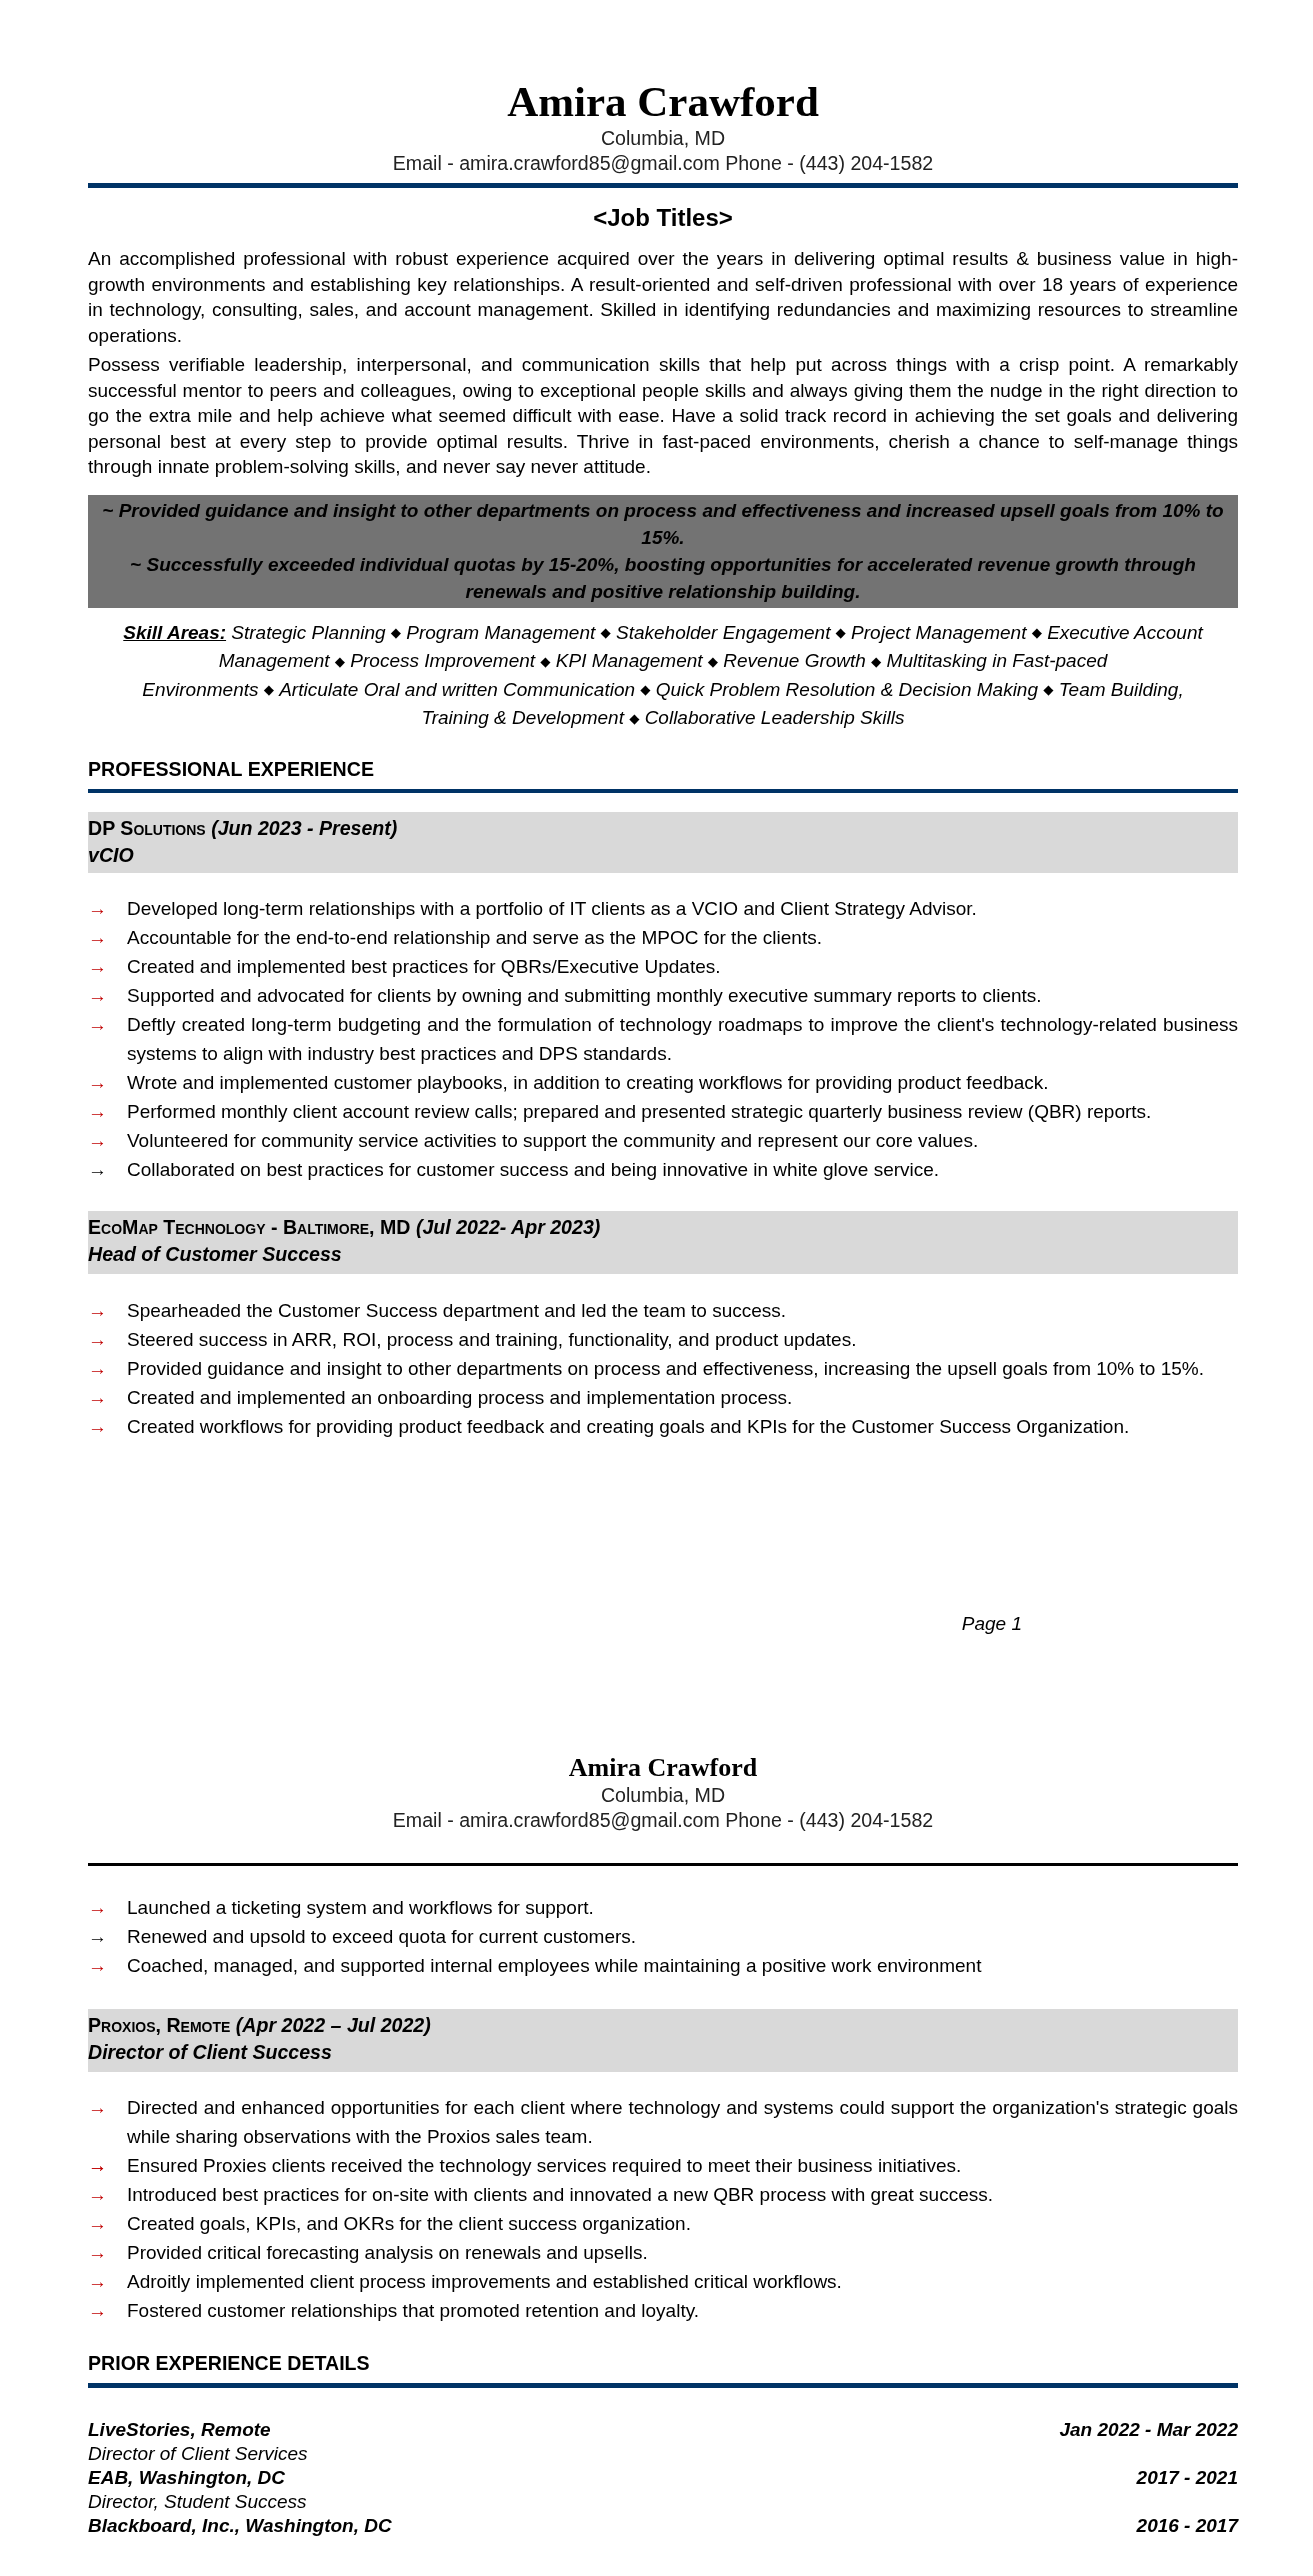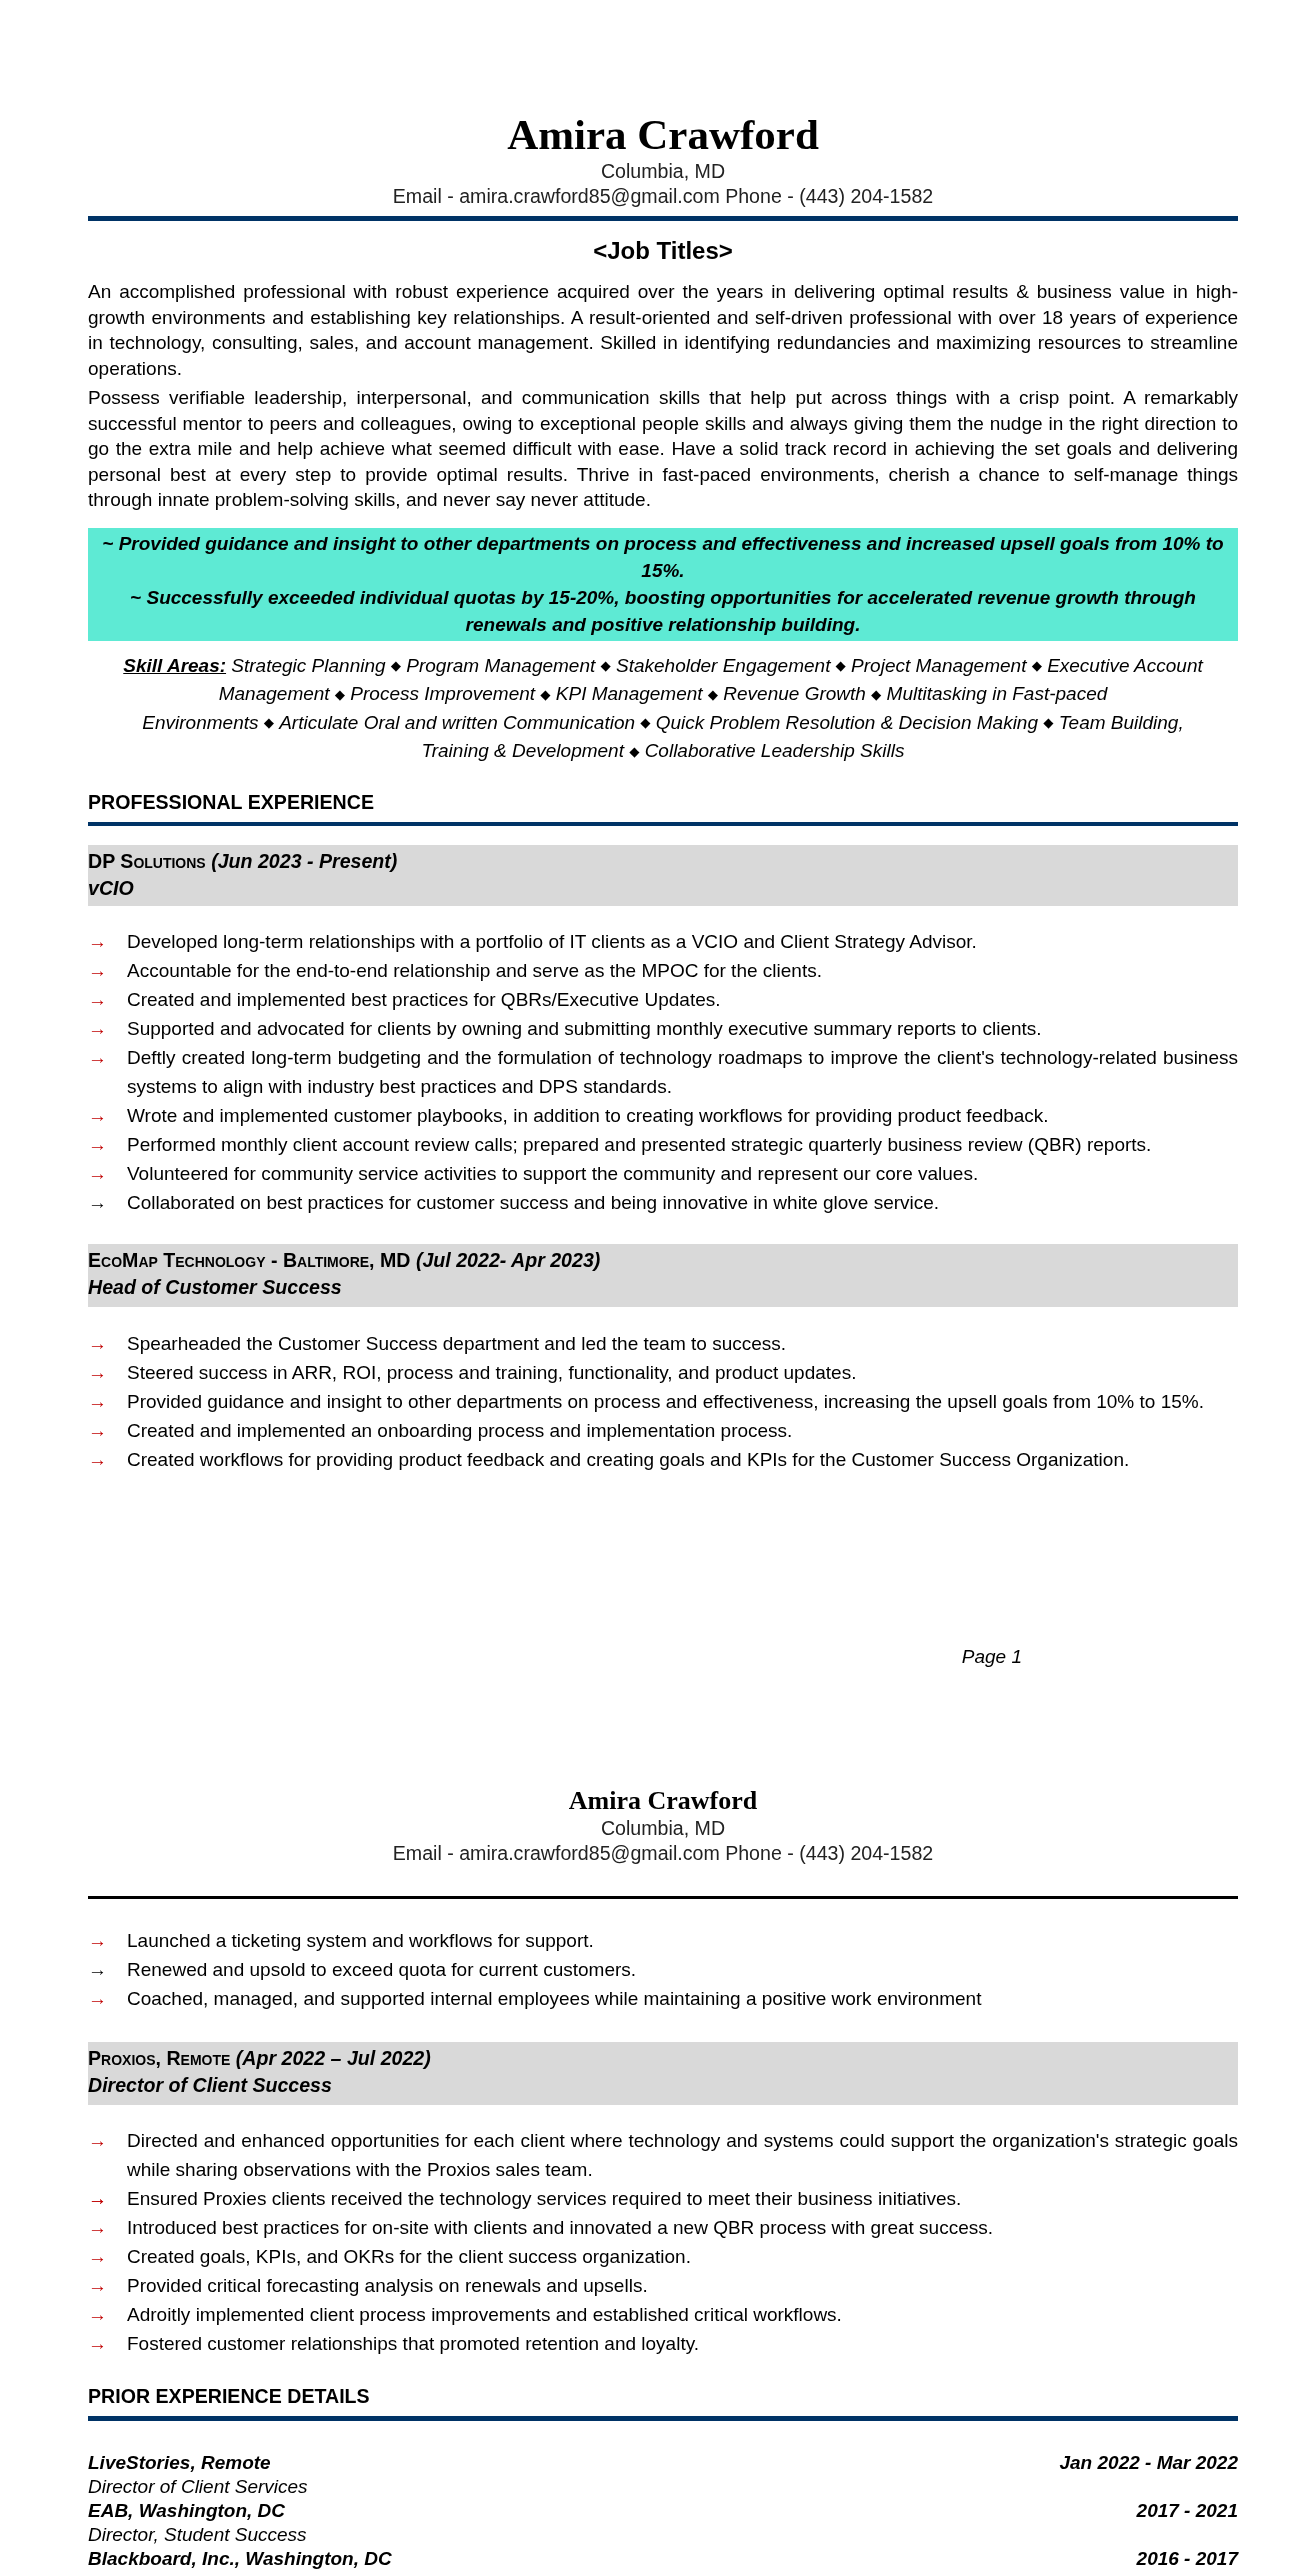--- a/index.html
+++ b/index.html
@@ -1,31 +1,31 @@
 <!DOCTYPE html>
 <html style="font-size:8.2px"><head>
 <meta charset="utf-8">
 <style>
   html, body { margin:0; padding:0; background:#ffffff; }
   body { width:1314px; height:3400px; position:relative; overflow:hidden; font-family:"Liberation Sans", sans-serif; color:#000; }
-  .page { position:absolute; left:0; width:1098px;margin-top:33px; }
+  .page { position:absolute; left:0; width:1098px; }
   .p1 { top:0; height:1700px; }
   .p2 { top:1700px; height:1700px; }
   .inner { position:absolute; left:88px; width:1150px; }
 
   .name1 { text-align:center; font-family:"Liberation Serif", serif; font-weight:bold; font-size:43px; line-height:49px; margin:0; }
   .name2 { text-align:center; font-family:"Liberation Serif", serif; font-weight:bold; font-size:26px; line-height:31px; margin:0; }
   .contact { text-align:center; font-size:19.6px; line-height:25px; color:#222; }
   .navy-rule { height:5.2px; background:#003366; width:100%; }
   .navy-rule.thin { height:4.1px; }
   .black-rule { height:2.6px; background:#000; width:100%; }
 
   .jobtitles { text-align:center; font-weight:bold; font-size:24px; line-height:31px; margin-top:13.4px; }
   .para { font-size:19px; line-height:25.5px; text-align:justify; margin:0; }
-  .highlight { background:#5eead4; padding:2.1px 0 3.1px 0; margin-top:15.5px; }
+  .highlight { background:#737373; padding:2.1px 0 3.1px 0; margin-top:15.5px; }
   .highlight p { margin:0; text-align:center; font-weight:bold; font-style:italic; font-size:19px; line-height:27px; }
   .skills { text-align:center; font-style:italic; font-size:19px; line-height:28px; margin:10.3px 20.6px 0 20.6px; }
   .skills .lbl { font-weight:bold; text-decoration:underline; }
   .skills .sep { font-style:normal; font-size:13.4px; padding:0 5.2px; vertical-align:1.5px; }
 
   .section-title { text-align:left; font-weight:bold; font-size:19.6px; line-height:26px; margin-top:23px; }
   .section-title + .navy-rule { margin-top:7.2px; }
 
   .jobband { background:#d9d9d9; padding:3.1px 0 4.1px 0; margin-top:20.6px; }
   .jobband .co { font-size:19.6px; line-height:27px; font-weight:bold; }

